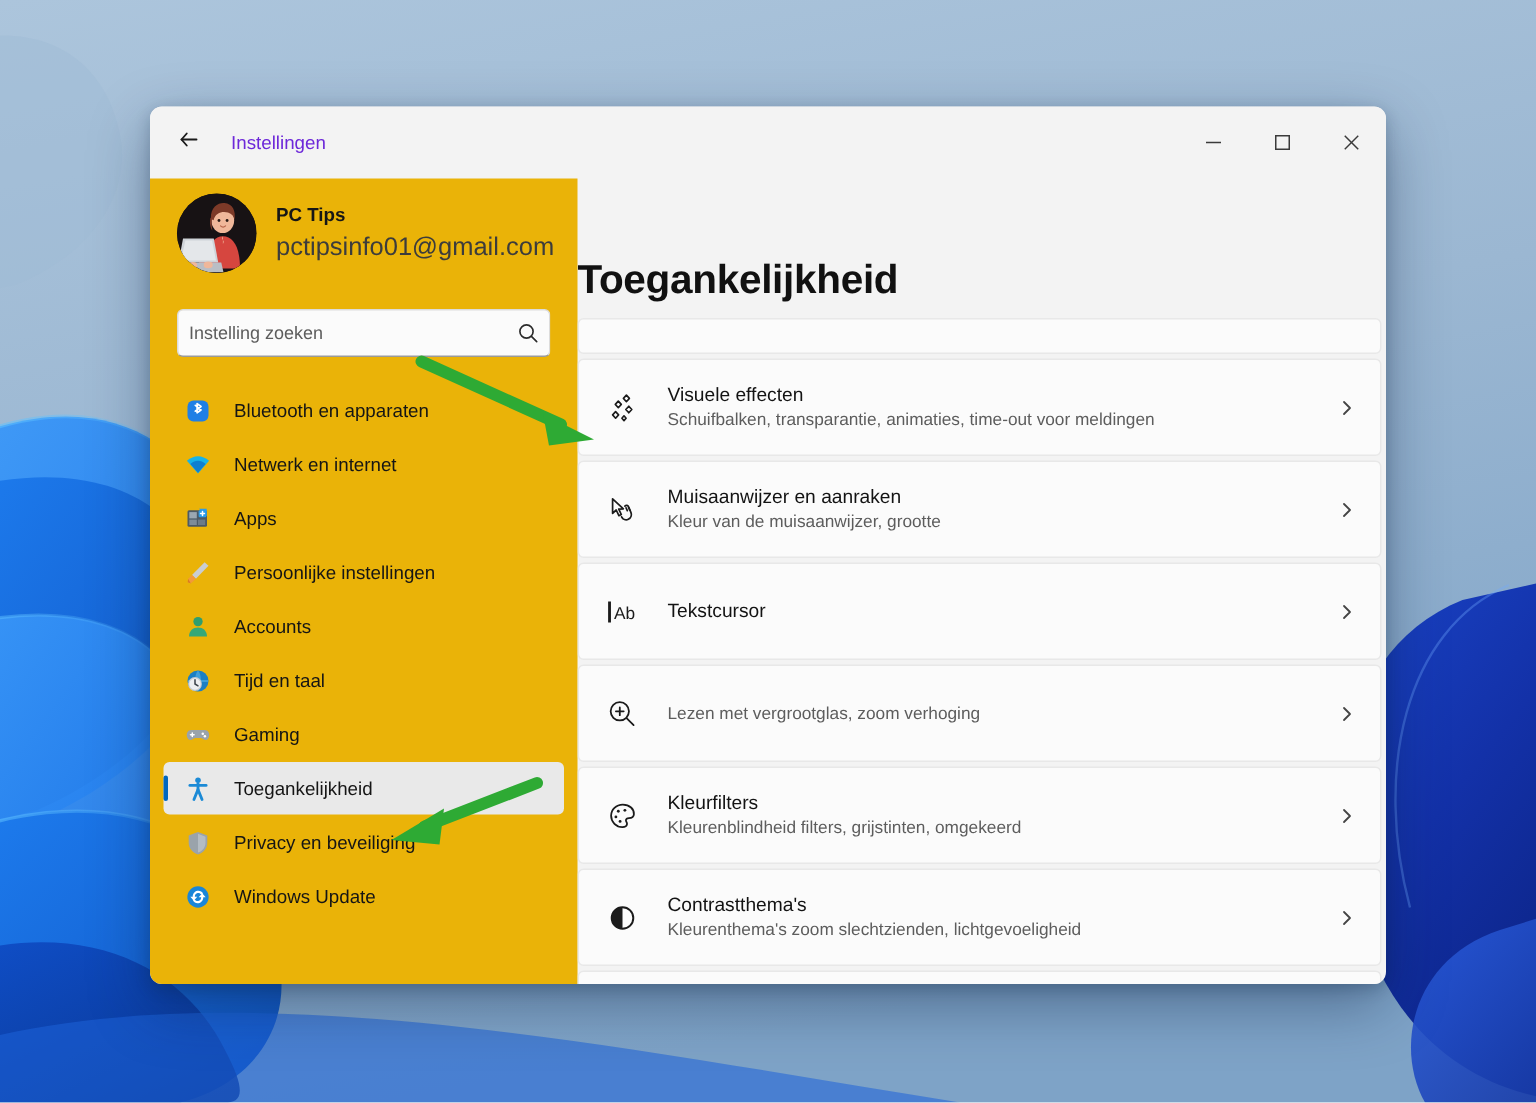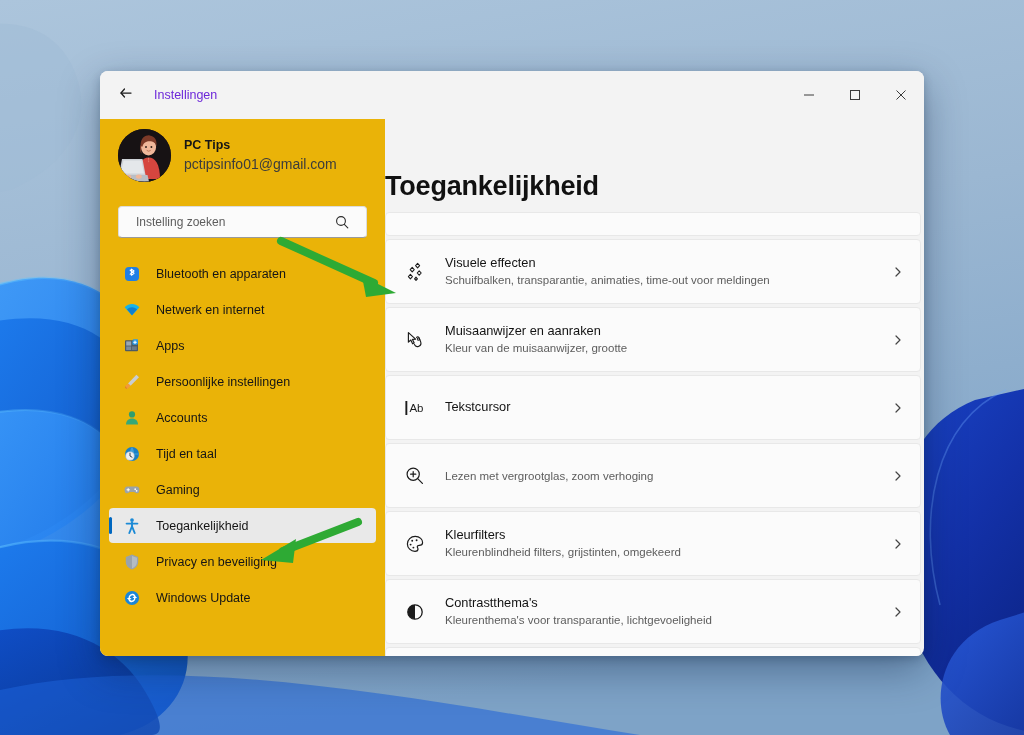--- a/index.html
+++ b/index.html
@@ -87,32 +87,32 @@
     width: 53px; height: 53px; border-radius: 50%;
     overflow: hidden; flex: 0 0 53px;
     background: #1b1414;
   }
   #avatar svg { display: block; }
   #account-text { margin-left: 13px; line-height: 1.25; }
   #account-name {
     font-size: 12.5px; font-weight: bold; color: #161616;
   }
   #account-email {
-    font-size: 14px; color: #3c3c3c; margin-top: 2px;
+    font-size: 17px; color: #3c3c3c; margin-top: 2px;
   }
 
   #search-wrap {
     margin: 24px 18px 0 18px;
     height: 30px;
     background: #fbfbfb;
     border: 1px solid #dcdcdc;
     border-bottom-color: #9a9a9a;
     border-radius: 4px;
     display: flex; align-items: center;
-    padding: 0 17px;
+    padding: 0 7px;
     gap: 12px;
   }
   #search-input {
     flex: 1 1 auto;
     border: 0; outline: 0; background: transparent;
     font-family: "Liberation Sans", sans-serif;
     font-size: 12px; color: #1b1b1b;
     padding: 0;
   }
   #search-input::placeholder { color: #5d5d5d; opacity: 1; }
@@ -590,21 +590,21 @@
 
           <div class="card">
             <div class="card-icon">
               <svg width="22" height="22" viewBox="0 0 22 22">
                 <circle cx="11" cy="11" r="7.2" fill="none" stroke="currentColor" stroke-width="1.3"></circle>
                 <path d="M11 3.8 A7.2 7.2 0 0 0 11 18.2 Z" fill="currentColor"></path>
               </svg>
             </div>
             <div class="card-text">
               <div class="card-title">Contrastthema's</div>
-              <div class="card-sub">Kleurenthema's voor transparantie, lichtgevoeligheid</div>
+              <div class="card-sub">Kleurenthema's zoom slechtzienden, lichtgevoeligheid</div>
             </div>
             <div class="card-chevron">
               <svg width="12" height="12" viewBox="0 0 12 12" fill="none" stroke="currentColor" stroke-width="1.2" stroke-linecap="round" stroke-linejoin="round">
                   <path d="M4 2 L8 6 L4 10"></path>
                 </svg>
             </div>
           </div>
 
           <div class="card">
             

